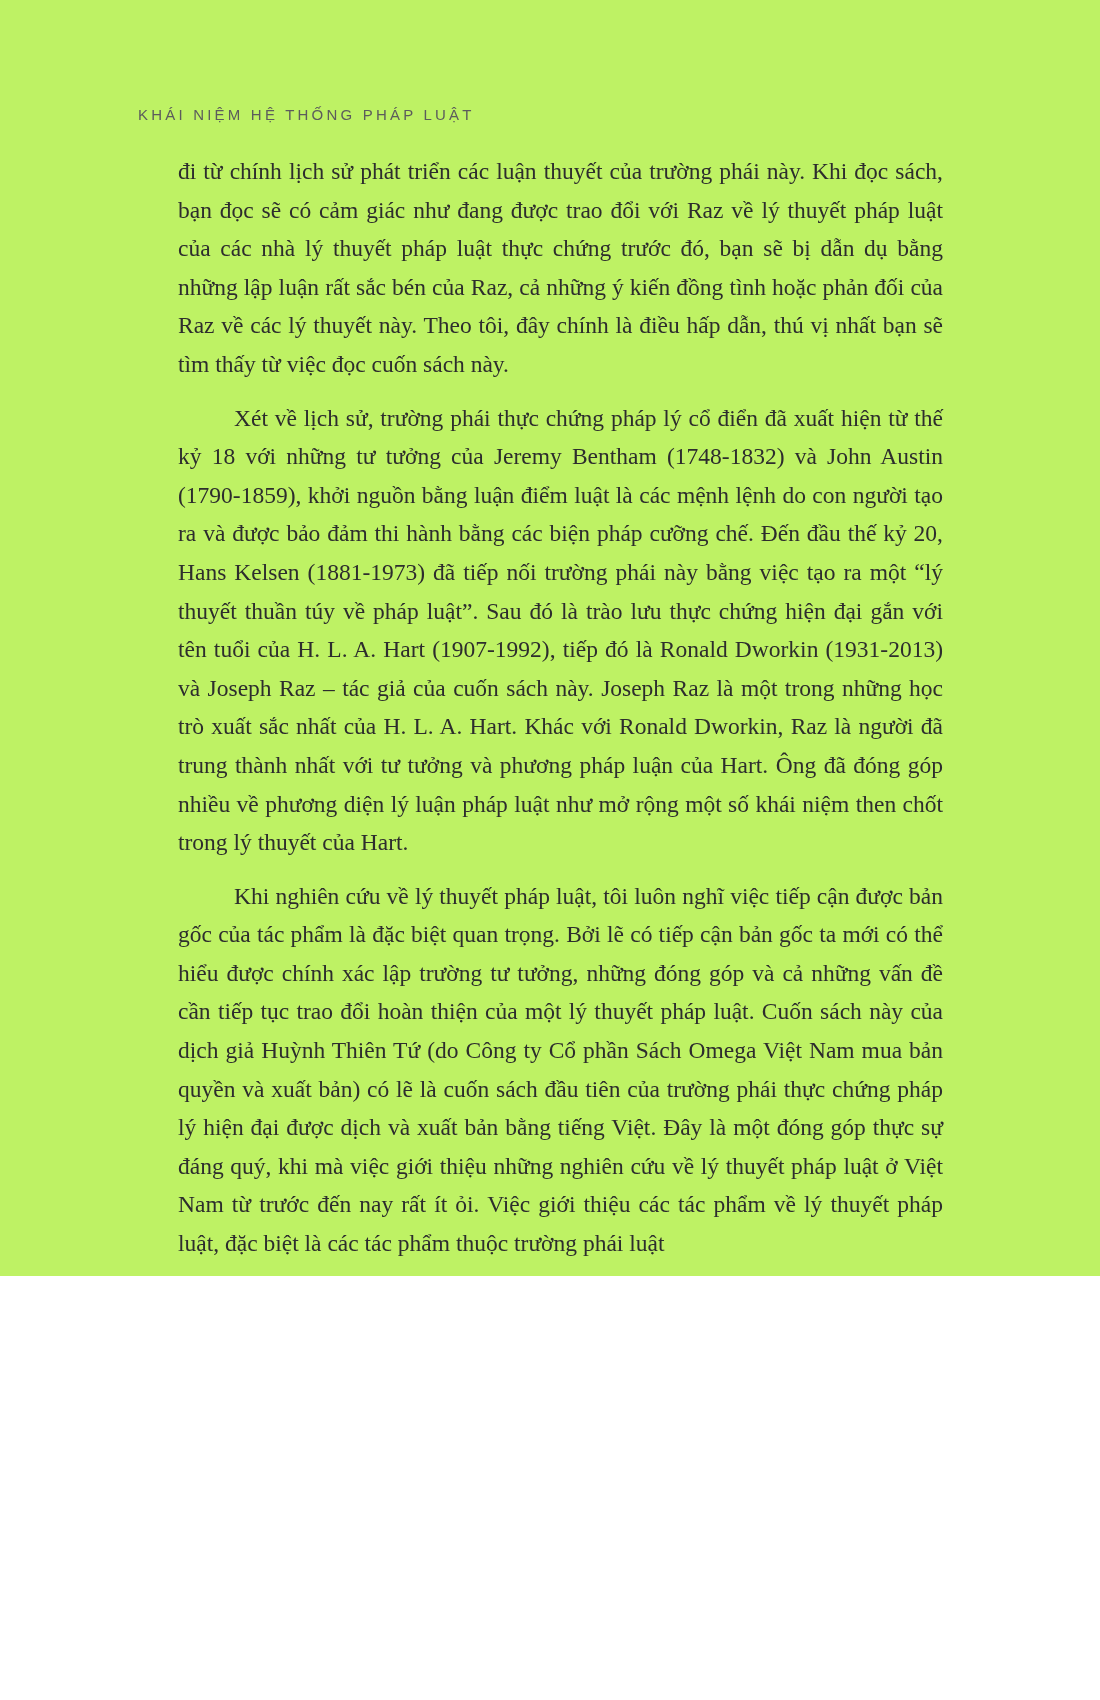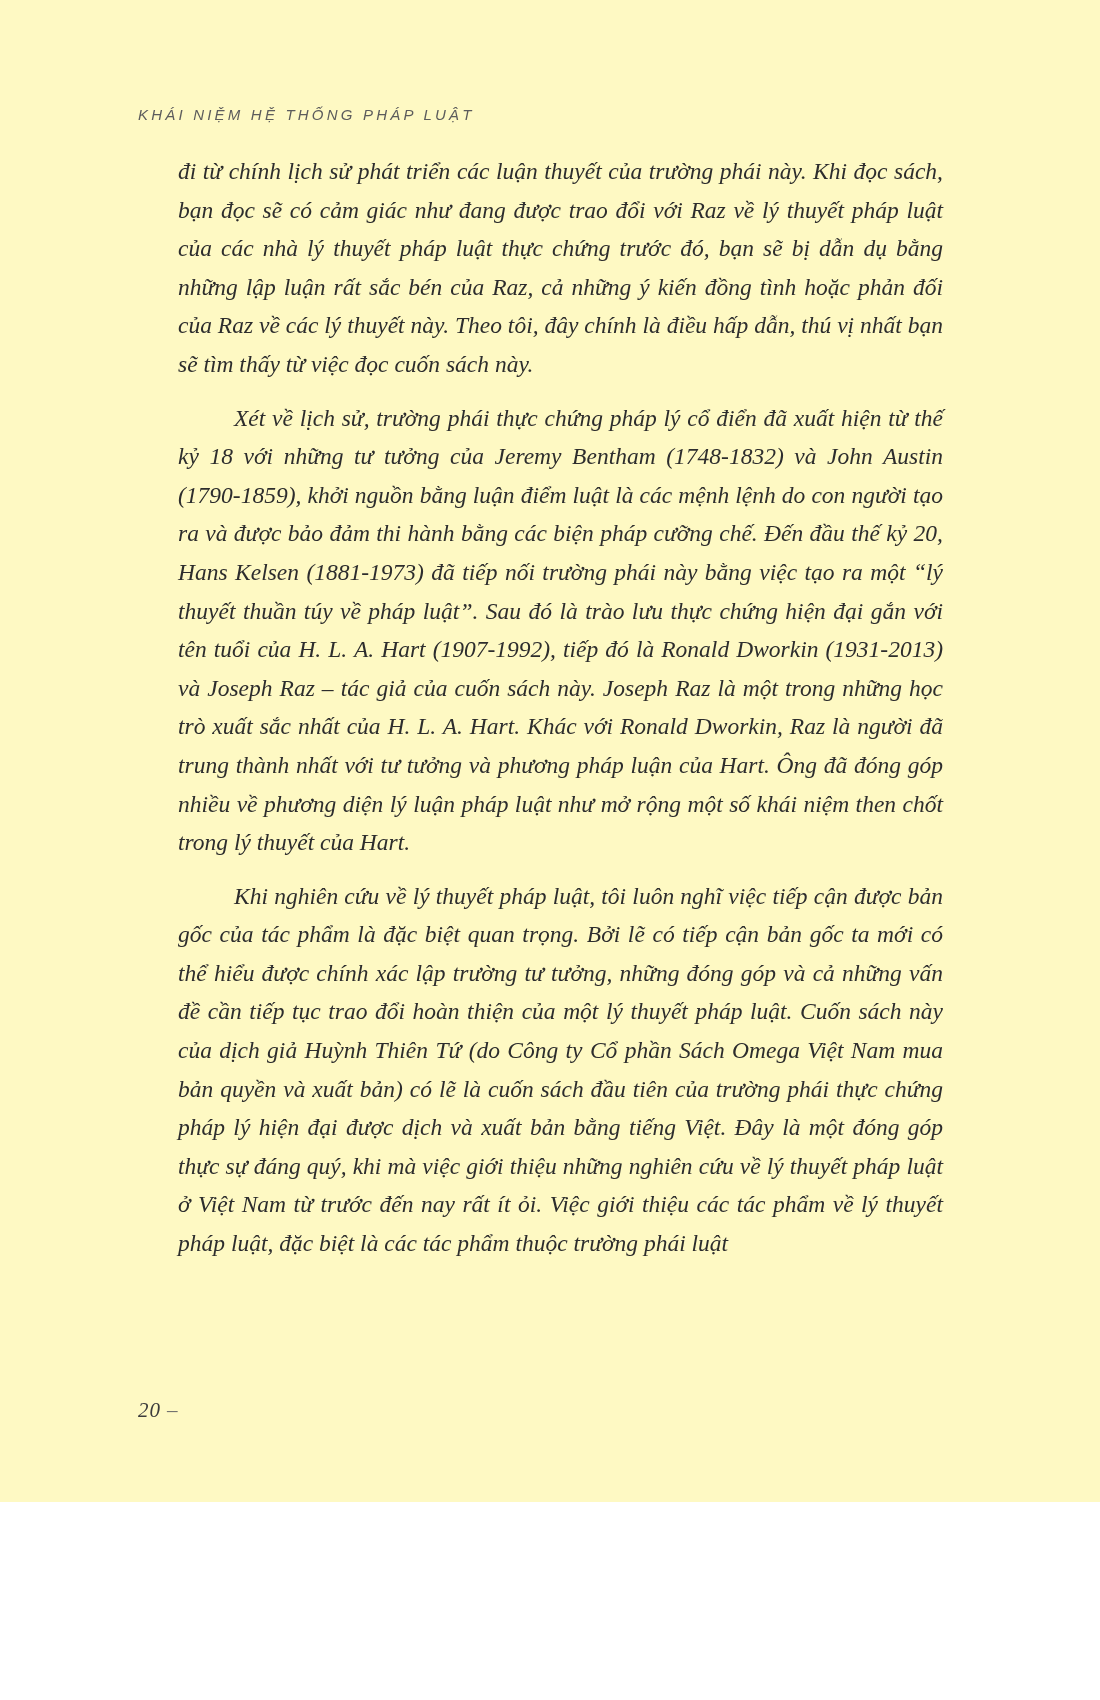--- a/index.html
+++ b/index.html
@@ -4,25 +4,24 @@
 <style>
   html, body {
     margin: 0;
     padding: 0;
     background: #ffffff;
     font-family: "Liberation Serif", serif;
   }
   .page {
     position: relative;
     width: 1100px;
-    height: 1502px;
-    background: #fef9c3;
+    height: 1276px;
+    background: #bef264;
     overflow: hidden;
     color: #2d2d2d;
-    font-style: italic;
   }
   .running-head {
     position: absolute;
     top: 106px;
     left: 138px;
     font-family: "Liberation Sans", sans-serif;
     font-size: 15px;
     font-weight: 500;
     letter-spacing: 3.2px;
     color: #5c5c5c;

